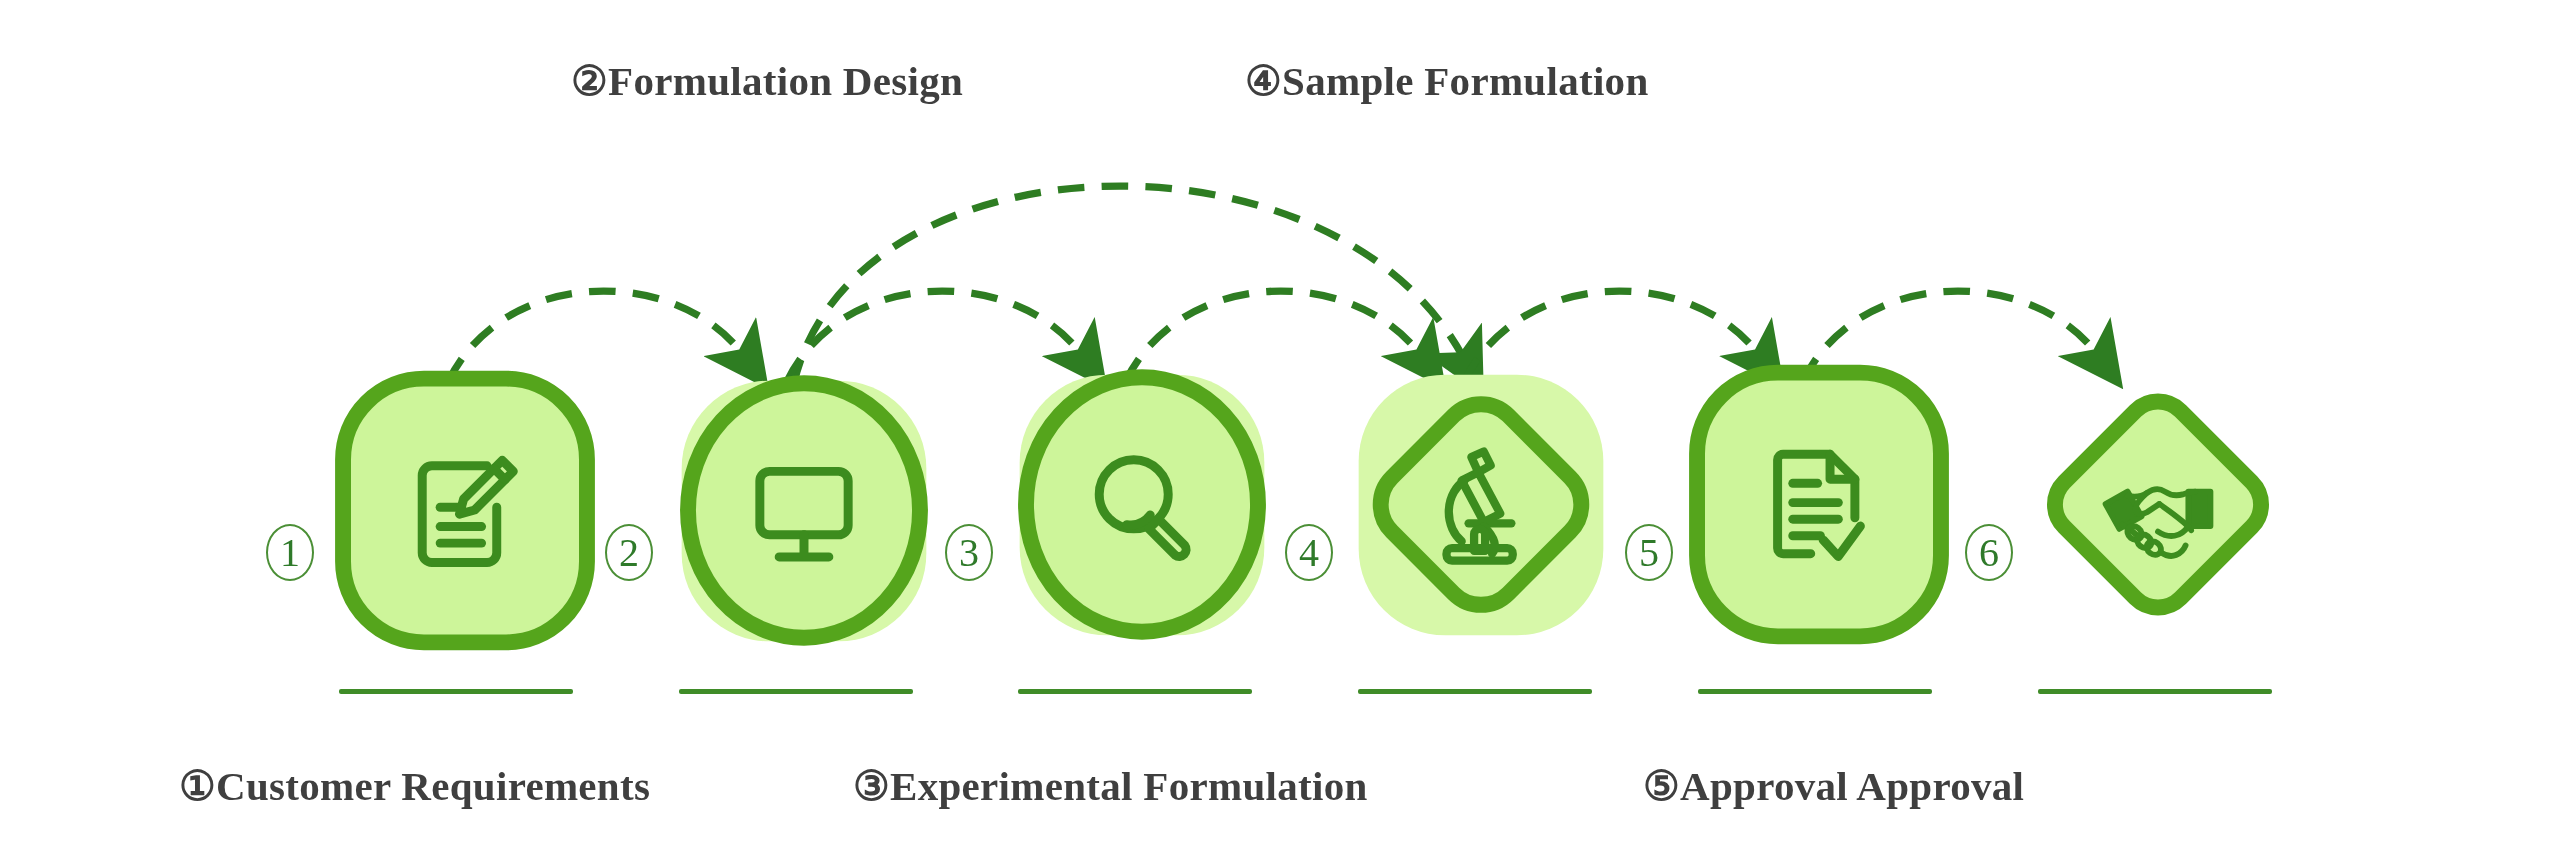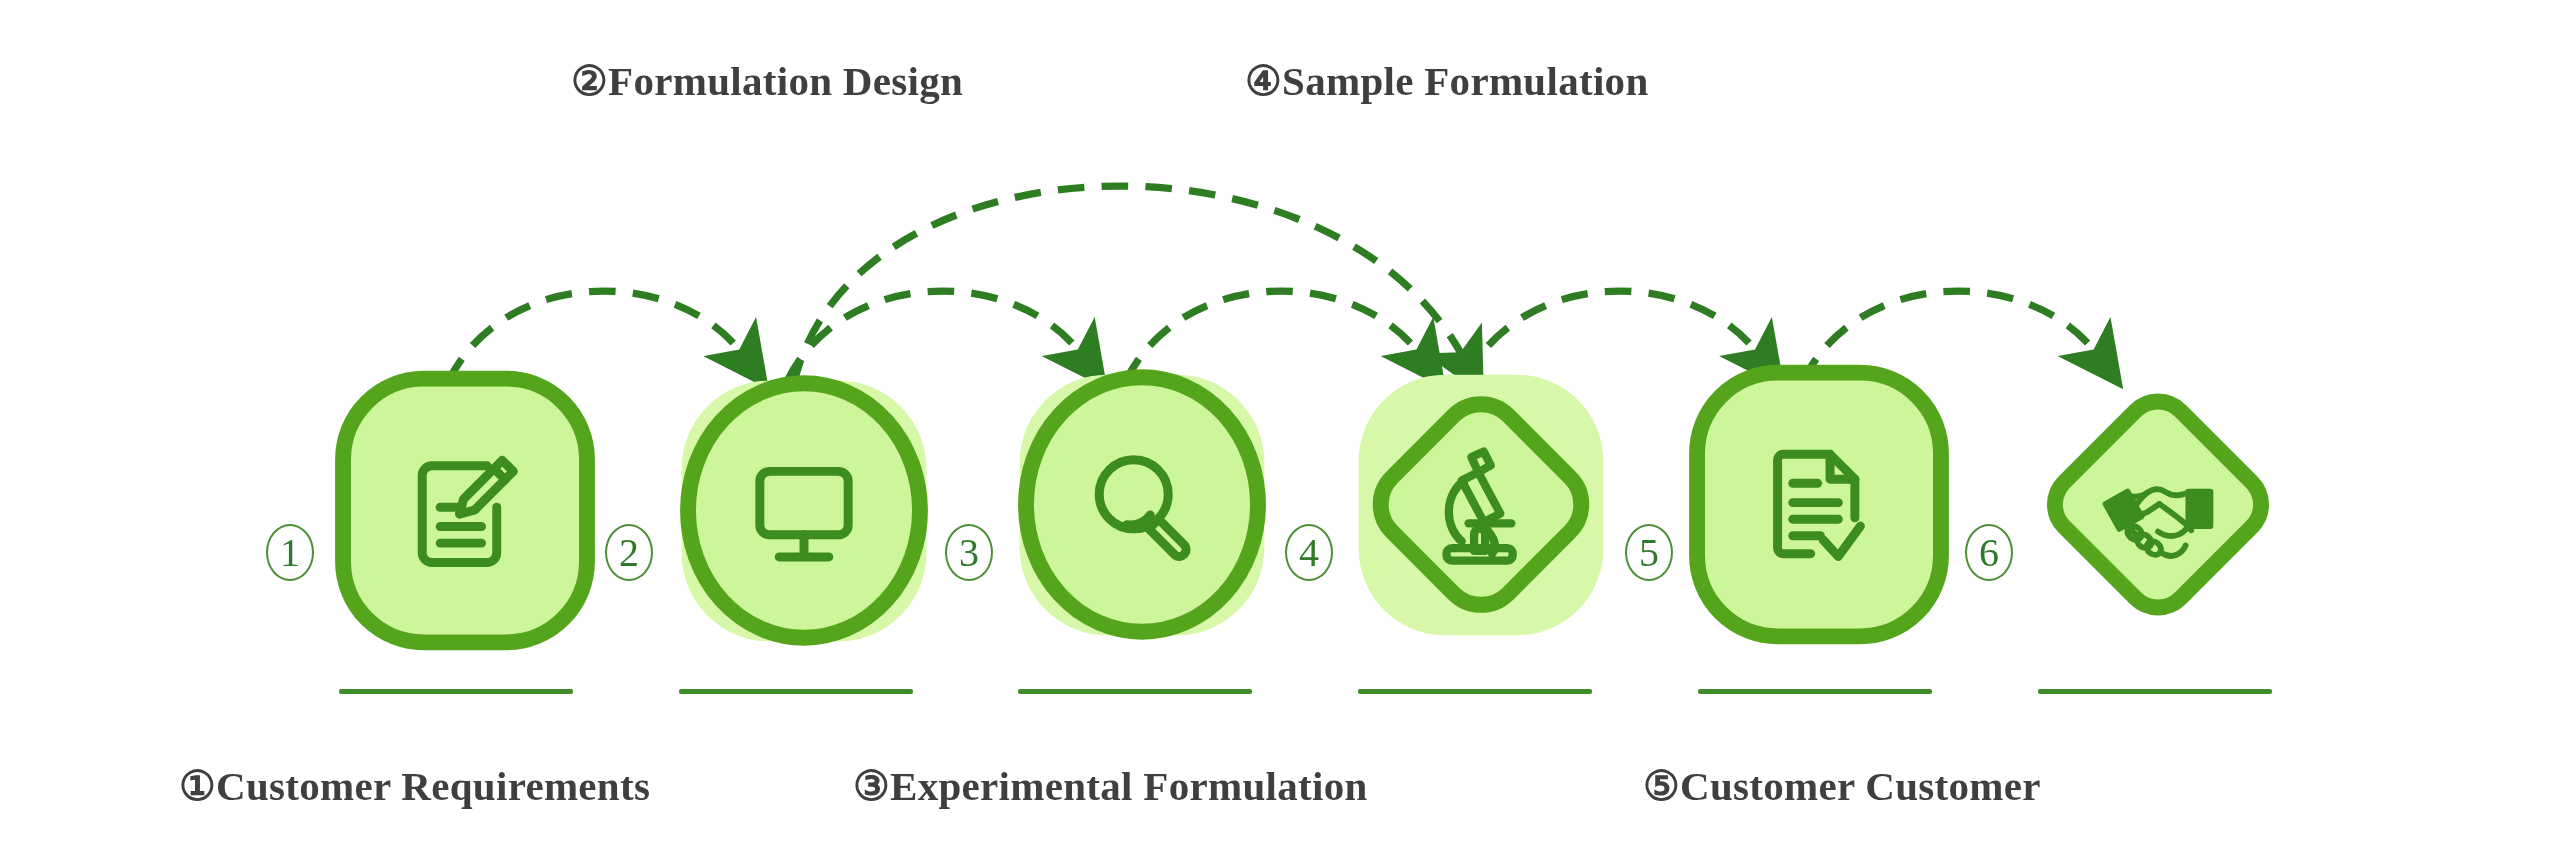--- a/index.html
+++ b/index.html
@@ -145,21 +145,21 @@
 
   <div class="step-label label-bottom" style="left:179px">
     <span class="lbl-num">①</span><span class="lbl-text">Customer Requirements</span>
   </div>
 
   <div class="step-label label-bottom" style="left:853px">
     <span class="lbl-num">③</span><span class="lbl-text">Experimental Formulation</span>
   </div>
 
   <div class="step-label label-bottom" style="left:1643px">
-    <span class="lbl-num">⑤</span><span class="lbl-text">Customer Customer</span>
+    <span class="lbl-num">⑤</span><span class="lbl-text">Approval Approval</span>
   </div>
 
   <div class="node" style="left:332px; top:368px">
     <svg class="halo" viewBox="0 0 376 400">
       <rect x="4" y="4" width="368" height="392" rx="150" ry="150" fill="#d7f8a9"></rect>
     </svg>
     <svg class="frame" viewBox="0 0 400 430">
       <rect x="16" y="16" width="368" height="398" rx="122" ry="122" fill="#cdf59a" stroke="#55a51c" stroke-width="24"></rect>
     </svg>
     <svg class="glyph" viewBox="0 0 100 100">

